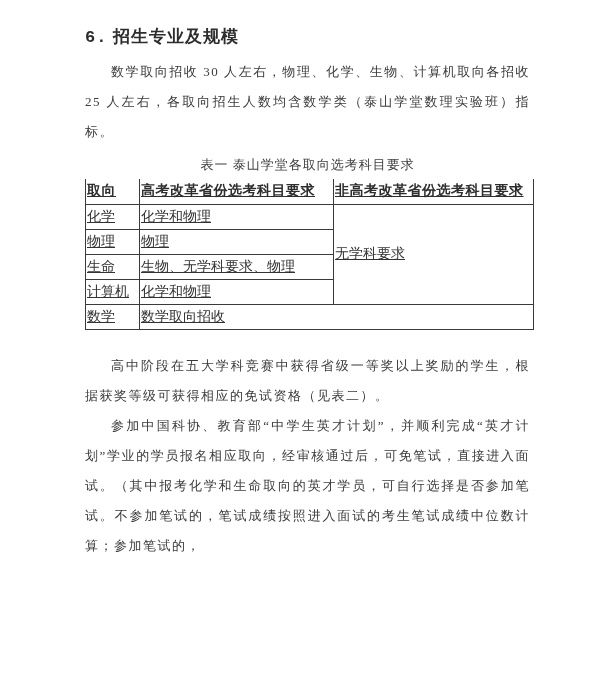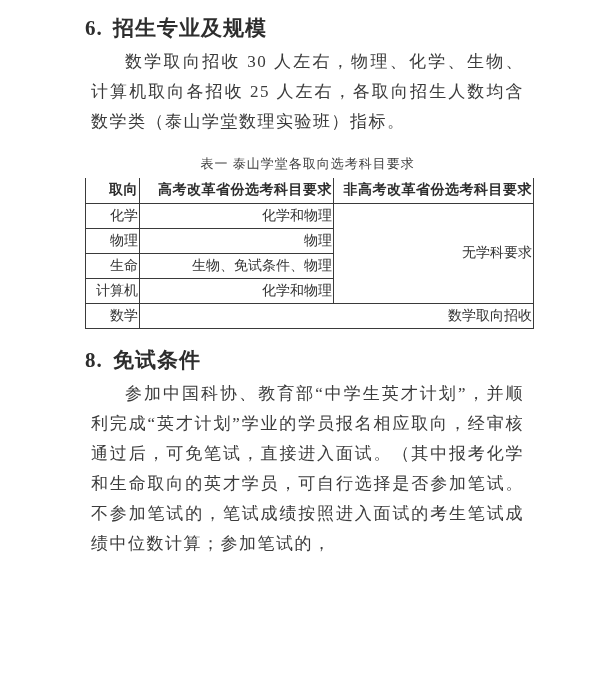--- a/index.html
+++ b/index.html
@@ -14,67 +14,68 @@
     overflow: hidden;
     font-family: "Liberation Serif", "DejaVu Serif", serif;
     color: #3b3b3b;
   }
   .page {
     width: 600px;
     height: 687px;
     padding: 12px 70px 0 85px;
   }
   h2.sec-heading {
-    font-family: Liberation Serif, serif;
+    font-family: Liberation Mono, monospace;
     font-weight: bold;
-    font-size: 21px;
+    font-size: 17px;
     color: #2d2d2d;
     letter-spacing: 1px;
-    margin: 6px 0 9px 0;
+    margin: 16px 0 9px 0;
     line-height: 20px;
   }
   h2.sec-heading .num {
     display: inline-block;
     width: 28px;
   }
   .sec-7 { margin-top: 22px; }
   .sec-8 { margin-top: 21px; }
   p.body-par {
-    font-size: 17px;
+    font-size: 13px;
     line-height: 30px;
     letter-spacing: 1.5px;
     text-align: justify;
     text-indent: 2em;
-    margin: 6px;
+    margin: 0;
     color: #3b3b3b;
   }
   .table-caption {
-    margin-top: 18px;
+    margin-top: 9px;
     text-align: center;
     font-size: 13px;
     letter-spacing: 1px;
     color: #3f3f3f;
   }
   table.req-table {
     border-collapse: collapse;
     table-layout: fixed;
     width: 448px;
     margin-top: 5px;
     font-size: 14px;
     color: #333333;
   }
   table.req-table th,
   table.req-table td {
     border: 1.5px solid #3a3a3a;
-    text-align: right;
+    text-align: left;
     vertical-align: middle;
     padding: 2px 1px;
     height: 25px;
     white-space: nowrap;
     overflow: hidden;
+    text-decoration: underline;
   }
   table.req-table thead th {
     border-top: none;
     font-weight: bold;
     font-size: 14px;
     letter-spacing: 0.5px;
     color: #2e2e2e;
   }
   .col-orient { width: 54px; }
   .col-reform { width: 194px; }
@@ -113,33 +114,31 @@
         <td>化学</td>
         <td>化学和物理</td>
         <td rowspan="4">无学科要求</td>
       </tr>
       <tr>
         <td>物理</td>
         <td>物理</td>
       </tr>
       <tr>
         <td>生命</td>
-        <td>生物、免试条件、物理</td>
+        <td>生物、无学科要求、物理</td>
       </tr>
       <tr>
         <td>计算机</td>
         <td>化学和物理</td>
       </tr>
       <tr>
         <td>数学</td>
         <td colspan="2">数学取向招收</td>
       </tr>
     </tbody>
   </table>
 
   <section class="sec-8">
-    <h2 class="sec-heading">
-      <span class="num">8.</span><span class="title">免试条件</span>
-    </h2>
+    <p class="body-par">高中阶段在五大学科竞赛中获得省级一等奖以上奖励的学生，根据获奖等级可获得相应的免试资格（见表二）。</p>
     <p class="body-par">参加中国科协、教育部“中学生英才计划”，并顺利完成“英才计划”学业的学员报名相应取向，经审核通过后，可免笔试，直接进入面试。（其中报考化学和生命取向的英才学员，可自行选择是否参加笔试。不参加笔试的，笔试成绩按照进入面试的考生笔试成绩中位数计算；参加笔试的，</p>
   </section>
 
 </div>
 
 </body></html>

